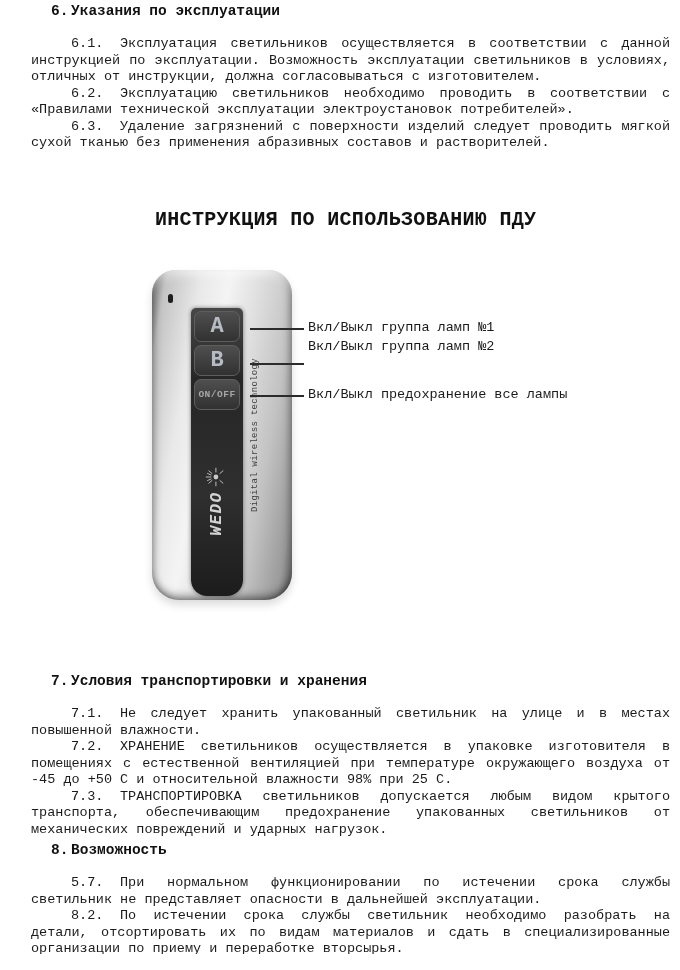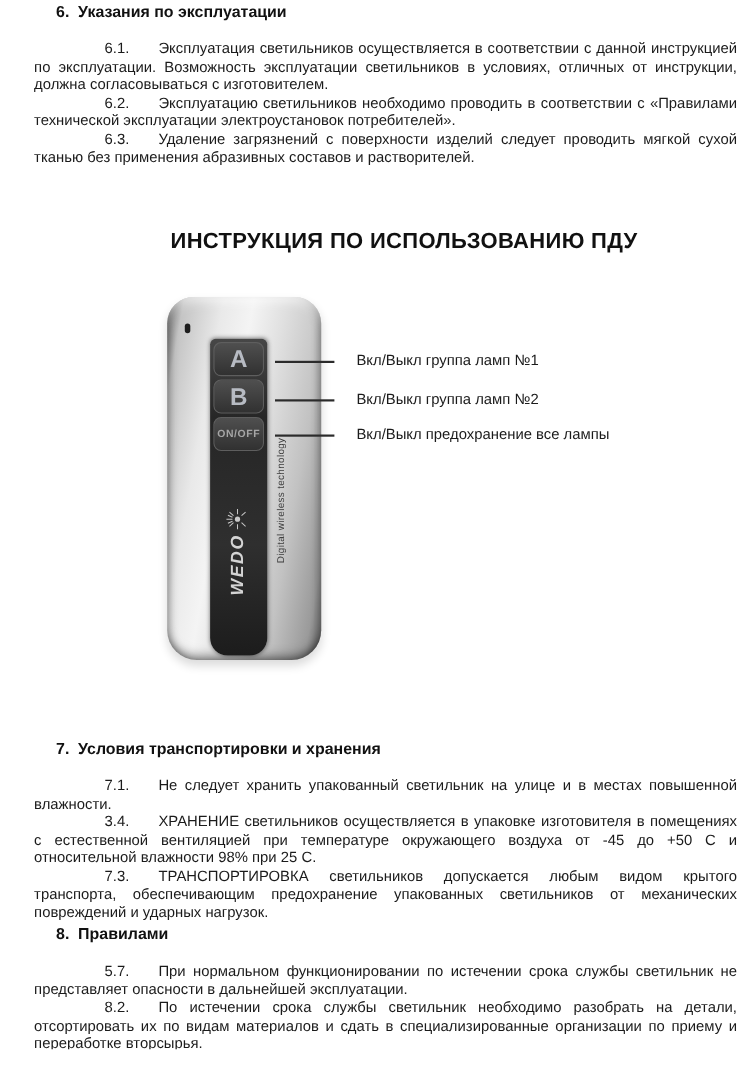--- a/index.html
+++ b/index.html
@@ -1,24 +1,24 @@
 <!DOCTYPE html>
 <html><head>
 <meta charset="utf-8">
 <style>
   html,body{margin:0;padding:0;background:#ffffff;}
   .page{
     position:relative;width:680px;height:954px;background:#ffffff;
-    font-family:Liberation Sans, sans-serif;color:#1b1b1b;overflow:hidden;
+    font-family:Liberation Mono, monospace;color:#1b1b1b;overflow:hidden;
   }
   .sec{position:absolute;left:31px;width:639px;}
   .sec h2{font-size:14.5px;font-weight:bold;margin:0 0 17px 0;color:#111;}
   .hnum{display:inline-block;margin-left:20px;width:20px;}
   .para{margin:0;font-size:13.5px;line-height:16.5px;text-align:justify;}
-  .pnum{display:inline-block;margin-left:64px;width:49px;}
+  .pnum{display:inline-block;margin-left:40px;width:49px;}
   .instr-heading{
     position:absolute;top:208px;left:155px;
     font-size:20px;font-weight:bold;letter-spacing:.3px;color:#111;
   }
   
   .figure{position:absolute;top:268px;left:152px;width:520px;height:340px;}
   .remote{
     position:absolute;top:2px;left:0;width:140px;height:330px;
     border-radius:24px 24px 27px 27px;
     background:linear-gradient(100deg,#707070 0%,#c4c4c4 8%,#e9e9e9 26%,#f4f4f4 40%,#e0e0e0 55%,#c2c2c2 75%,#9a9a9a 92%,#6a6a6a 100%);
@@ -51,26 +51,26 @@
     display:flex;align-items:center;justify-content:center;gap:3px;
   }
   .wedo-text{color:#d4d4d4;font-weight:bold;font-size:16px;letter-spacing:1.5px;font-style:italic;}
   .dwt{position:absolute;left:94px;top:120px;width:18px;height:122px;}
   .dwt-inner{
     width:122px;height:18px;transform:rotate(-90deg) translateX(-122px);transform-origin:top left;
     font-size:9px;color:#3e3e3e;white-space:nowrap;letter-spacing:.3px;
     display:flex;align-items:center;
   }
   .callout{position:absolute;height:0;border-top:2px solid #2b2b2b;}
-  .callout-label{position:absolute;left:156px;font-size:13.5px;white-space:nowrap;color:#1b1b1b;margin-left:16px;}
+  .callout-label{position:absolute;left:156px;font-size:13.5px;white-space:nowrap;color:#1b1b1b;}
   .cl1{top:60px;left:98px;width:54px;}
   .cl2{top:95px;left:98px;width:54px;}
   .cl3{top:127px;left:98px;width:54px;}
   .lb1{top:52px;}
-  .lb2{top:87px;}
+  .lb2{top:71px;}
   .lb3{top:119px;}
 </style>
 </head>
 <body>
 
 <div class="page">
 
   <section class="sec" style="top:3px">
     <h2><span class="hnum">6.</span><span>Указания по эксплуатации</span></h2>
     <p class="para"><span class="pnum">6.1.</span><span>Эксплуатация светильников осуществляется в соответствии с данной инструкцией по эксплуатации. Возможность эксплуатации светильников в условиях, отличных от инструкции, должна согласовываться с изготовителем.</span></p>
@@ -115,23 +115,23 @@
     <div class="callout cl2"></div>
     <div class="callout cl3"></div>
     <div class="callout-label lb1">Вкл/Выкл группа ламп №1</div>
     <div class="callout-label lb2">Вкл/Выкл группа ламп №2</div>
     <div class="callout-label lb3">Вкл/Выкл предохранение все лампы</div>
   </div>
 
   <section class="sec" style="top:673px">
     <h2><span class="hnum">7.</span><span>Условия транспортировки и хранения</span></h2>
     <p class="para"><span class="pnum">7.1.</span><span>Не следует хранить упакованный светильник на улице и в местах повышенной влажности.</span></p>
-    <p class="para"><span class="pnum">3.4.</span><span>ХРАНЕНИЕ светильников осуществляется в упаковке изготовителя в помещениях с естественной вентиляцией при температуре окружающего воздуха от -45 до +50 С и относительной влажности 98% при 25 С.</span></p>
+    <p class="para"><span class="pnum">7.2.</span><span>ХРАНЕНИЕ светильников осуществляется в упаковке изготовителя в помещениях с естественной вентиляцией при температуре окружающего воздуха от -45 до +50 С и относительной влажности 98% при 25 С.</span></p>
     <p class="para"><span class="pnum">7.3.</span><span>ТРАНСПОРТИРОВКА светильников допускается любым видом крытого транспорта, обеспечивающим предохранение упакованных светильников от механических повреждений и ударных нагрузок.</span></p>
   </section>
 
   <section class="sec" style="top:842px">
-    <h2><span class="hnum">8.</span><span>Правилами</span></h2>
+    <h2><span class="hnum">8.</span><span>Возможность</span></h2>
     <p class="para"><span class="pnum">5.7.</span><span>При нормальном функционировании по истечении срока службы светильник не представляет опасности в дальнейшей эксплуатации.</span></p>
     <p class="para"><span class="pnum">8.2.</span><span>По истечении срока службы светильник необходимо разобрать на детали, отсортировать их по видам материалов и сдать в специализированные организации по приему и переработке вторсырья.</span></p>
   </section>
 
 </div>
 
 </body></html>

